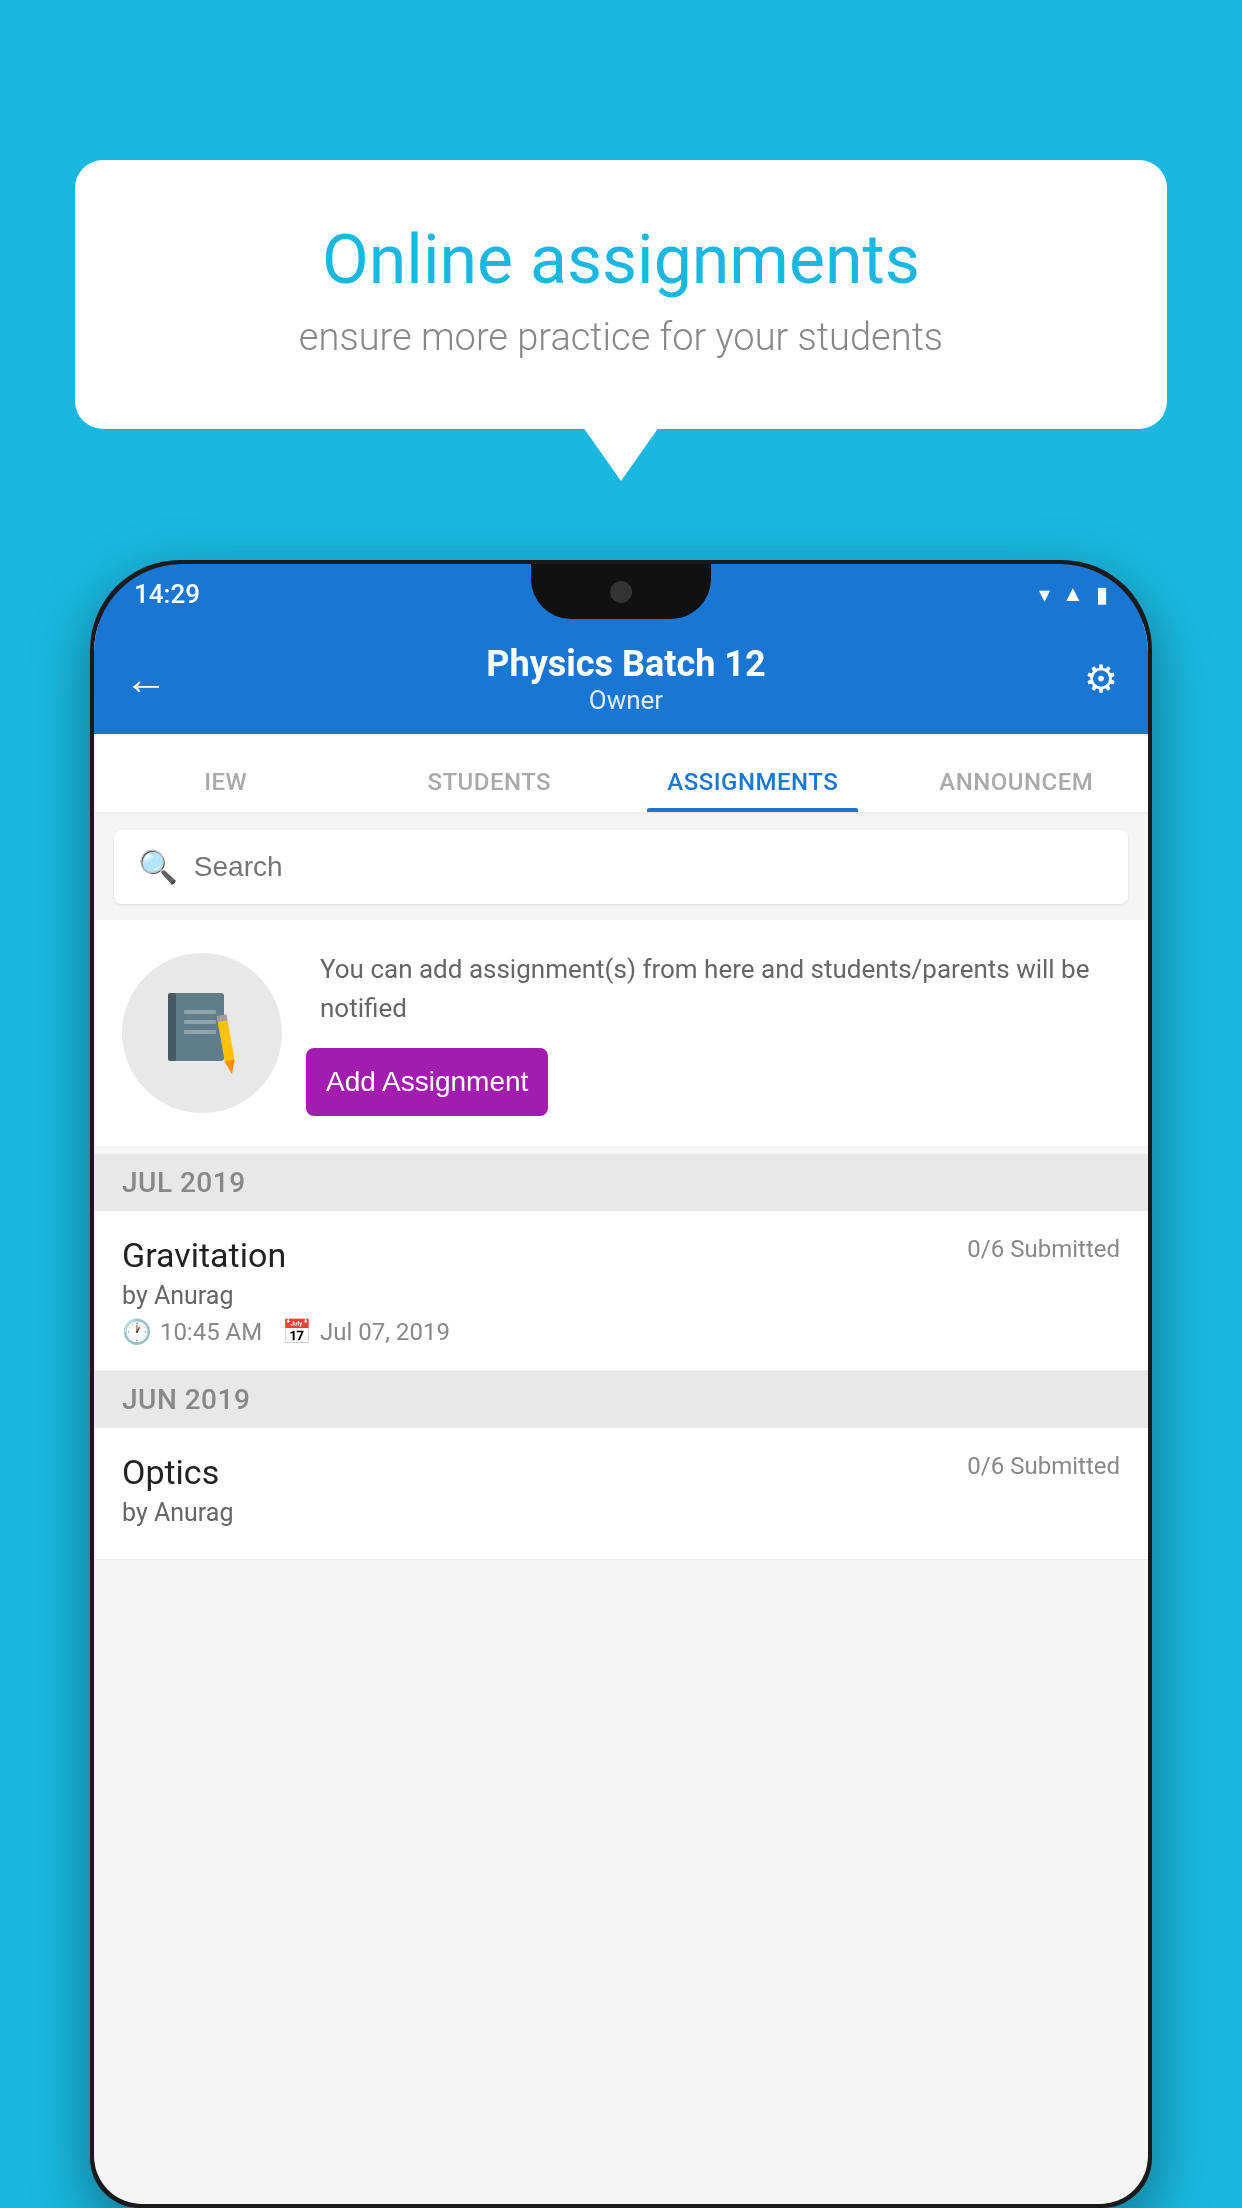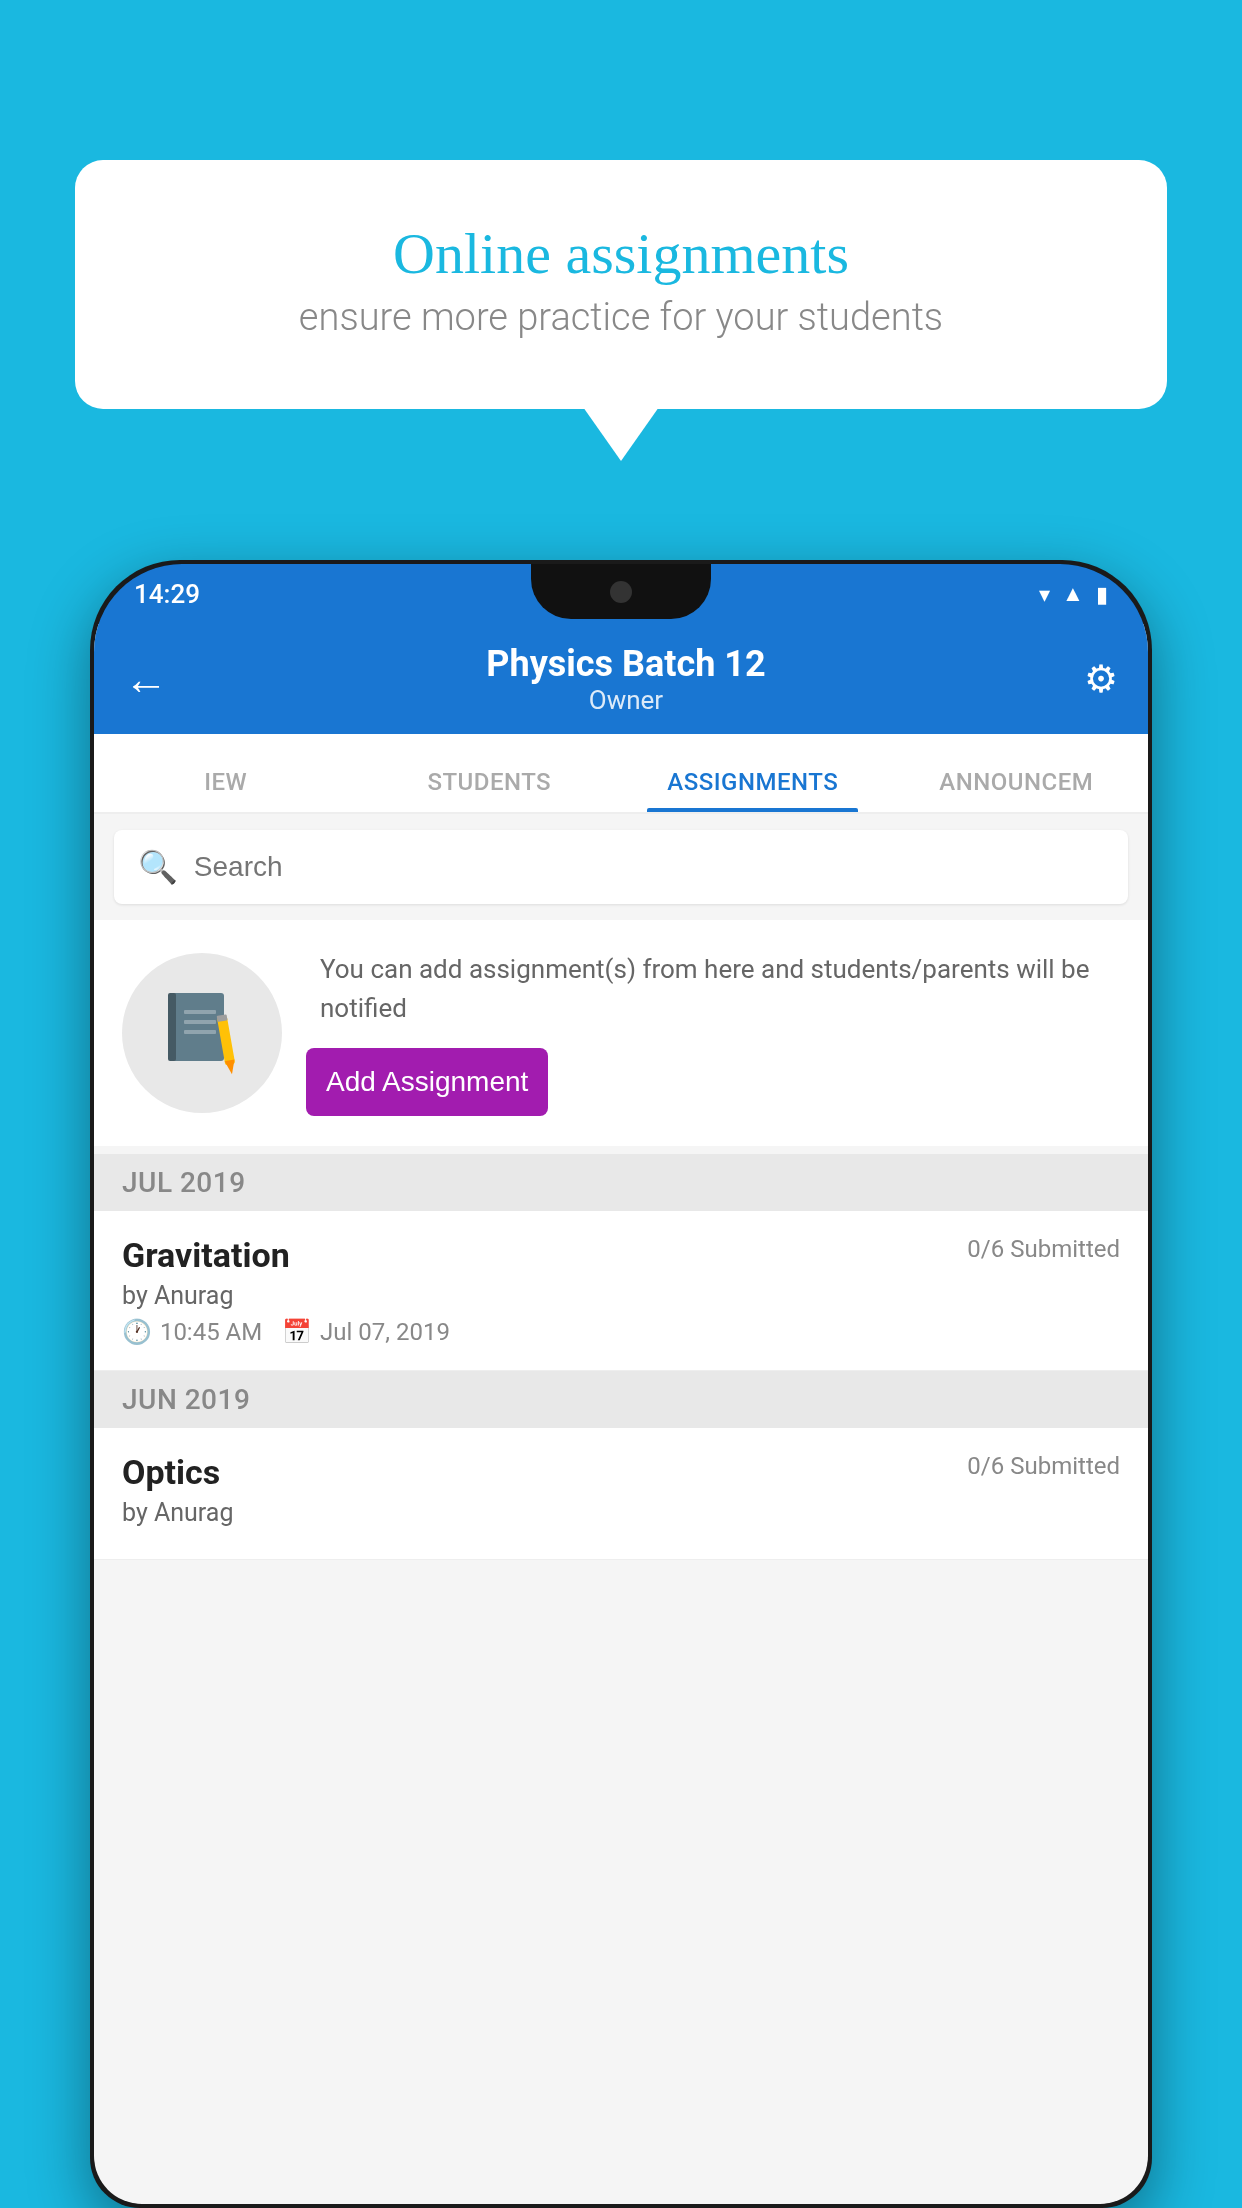--- a/index.html
+++ b/index.html
@@ -36,25 +36,24 @@
       transform: translateX(-50%);
       width: 0;
       height: 0;
       border-left: 38px solid transparent;
       border-right: 38px solid transparent;
       border-top: 54px solid white;
     }
 
     .speech-bubble h1 {
       color: #1ab8e0;
-      font-size: 58px;
+      font-size: 68px;
       font-weight: 400;
       text-align: center;
-      margin-bottom: 8px;
-      font-family: Liberation Serif, serif;
+      margin-bottom: 15px;
     }
 
     .speech-bubble p {
       color: #888;
       font-size: 38px;
       text-align: center;
       font-weight: 300;
     }
 
     
@@ -301,21 +300,21 @@
 
     .assignment-top {
       display: flex;
       justify-content: space-between;
       align-items: flex-start;
       margin-bottom: 6px;
     }
 
     .assignment-name {
       font-size: 34px;
-      font-weight: 700;
+      font-weight: 400;
       color: #222;
     }
 
     .assignment-submitted {
       font-size: 24px;
       color: #888;
     }
 
     .assignment-by {
       font-size: 25px;

